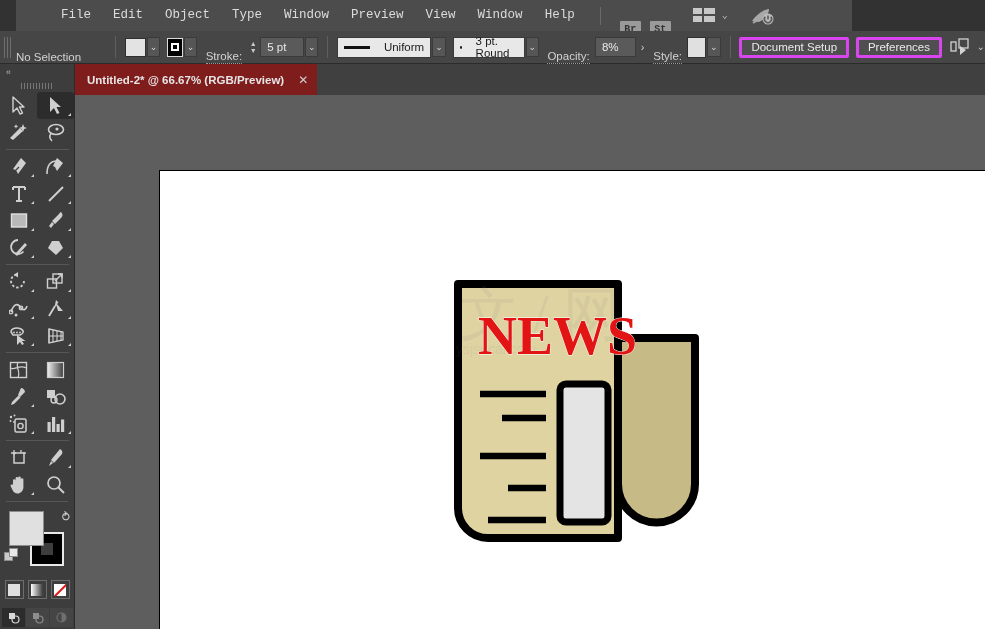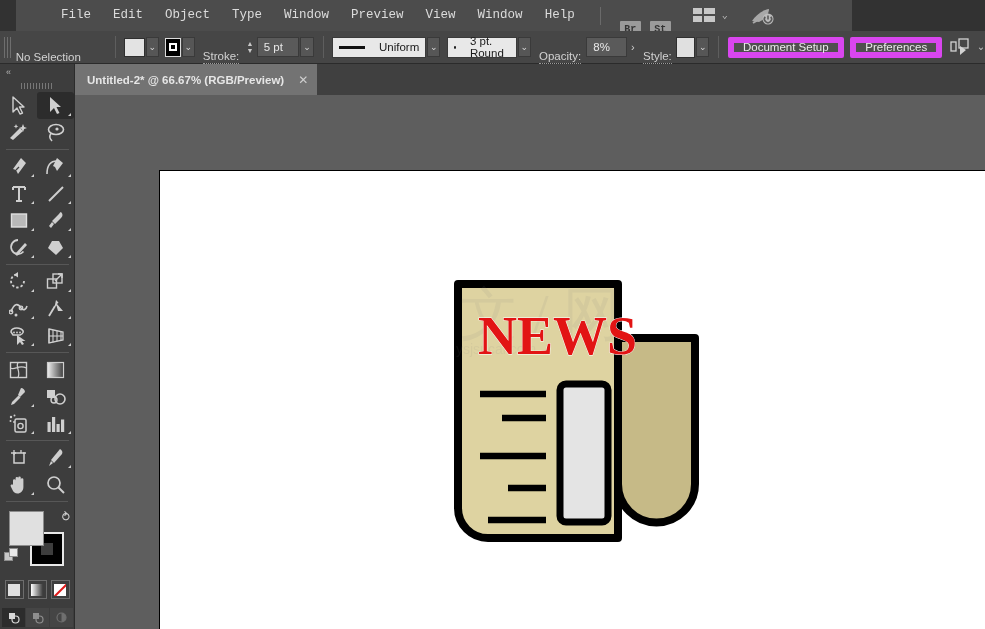--- a/index.html
+++ b/index.html
@@ -101,33 +101,33 @@
   .uniform-line { width: 58px; height: 3px; background: #111; }
   .brush-dot { width: 3px; height: 3px; background: #111; border-radius: 50%; }
   .arrow-btn {
     width: 16px; height: 20px; display: flex; align-items: center;
     justify-content: center; color: #d0d0d0; font-size: 11px;
   }
   .style-swatch {
     width: 25px; height: 21px; background: #e0e0e0; border: 1px solid #2f2f2f;
   }
   .btn {
-    height: 21px; background: #4f4f4f; border: 6px solid #d946ef;
+    height: 21px; background: #4f4f4f; border: 3px solid #d946ef;
     border-radius: 2px; color: #eaeaea; font-size: 11.5px;
     display: flex; align-items: center; padding: 0 9px; white-space: nowrap;
   }
 
   
   .tabbar {
     position: absolute; left: 0; top: 64px; width: 985px; height: 31px;
     background: #404040;
   }
   .doctab {
     position: absolute; left: 75px; top: 0; height: 31px;
-    background: #737373;
+    background: #7f1d1d;
     display: flex; align-items: center; padding: 0 9px 0 12px; gap: 14px;
   }
   .doctab .t { color: #e6e6e6; font-size: 11.5px; font-weight: bold; white-space: nowrap; }
   .doctab .x { color: #cfcfcf; font-size: 12px; line-height: 1; }
 
   
   .toolpanel {
     position: absolute; left: 0; top: 64px; width: 75px; height: 565px;
     background: #3d3d3d; border-right: 1px solid #2b2b2b;
   }

